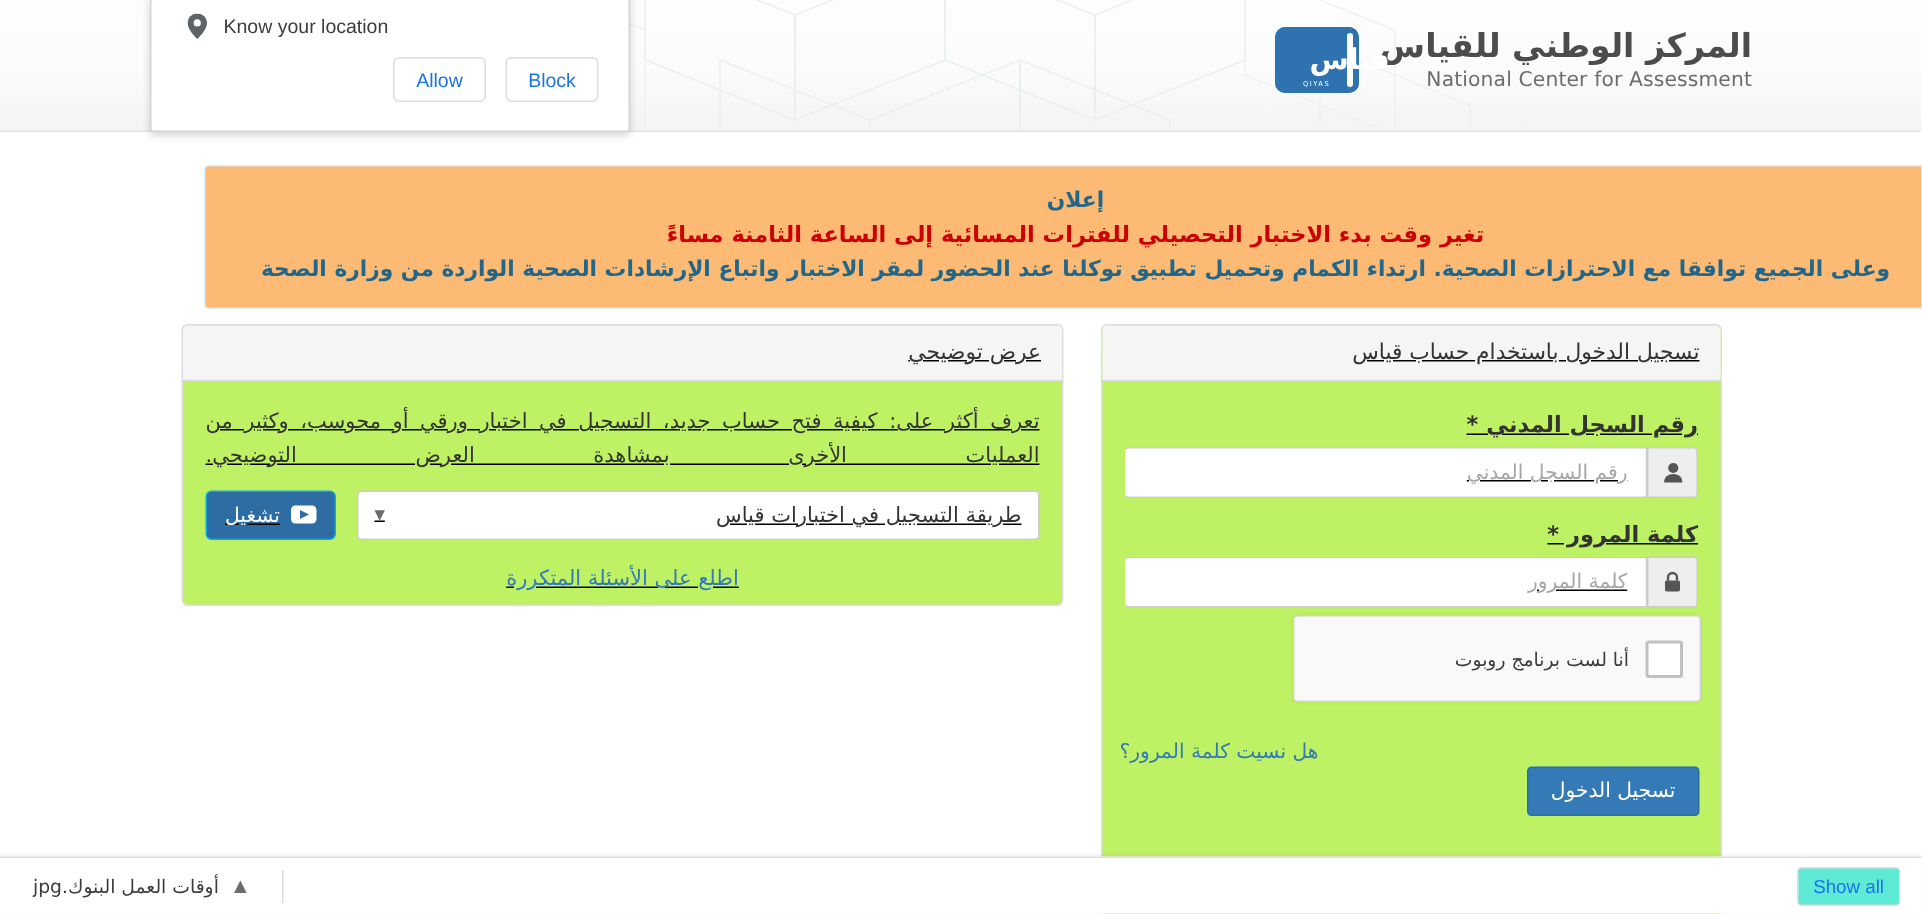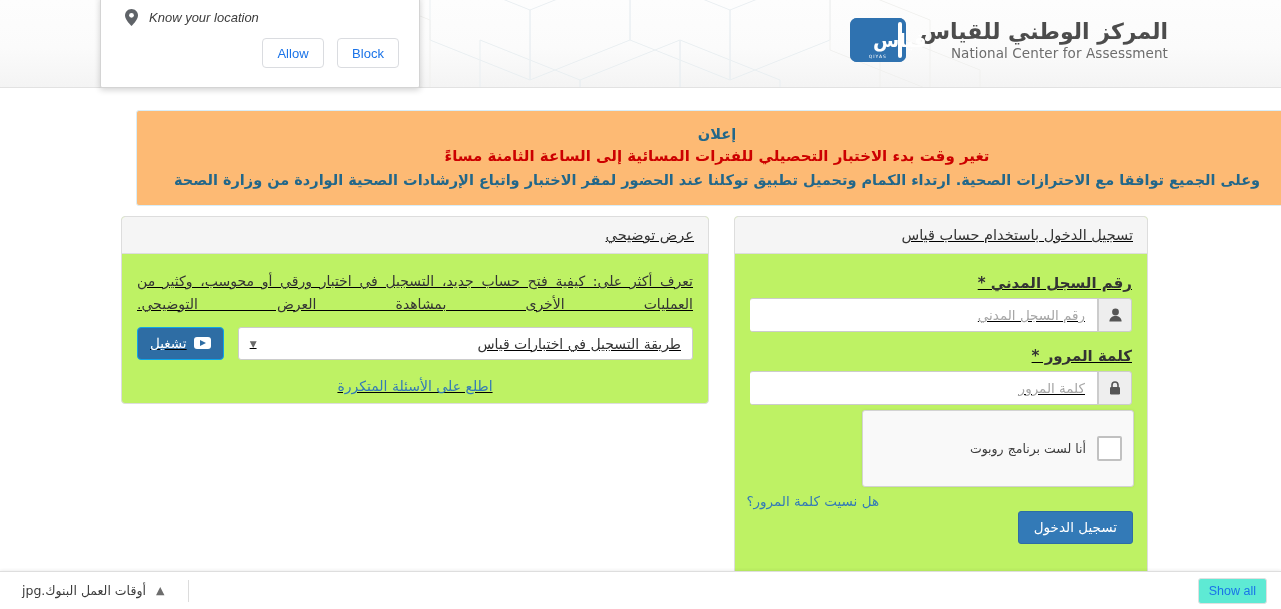--- a/index.html
+++ b/index.html
@@ -49,21 +49,21 @@
 
   
   .geo-popup {
     position: absolute; top: -4px; left: 100px; width: 320px; height: 92px;
     background: #ffffff; border: 1px solid #d4d4d4;
     border-radius: 0 0 2px 2px;
     box-shadow: 0 2px 6px rgba(0,0,0,.18);
     direction: ltr; z-index: 40;
   }
   .geo-row { display: flex; align-items: center; gap: 11px; padding: 12px 0 0 24px; }
-  .geo-label { font-size: 13px; color: #3c3c3c; font-family: "Liberation Sans", sans-serif; font-style: italic; }
+  .geo-label { font-size: 13px; color: #3c3c3c; font-family: "Liberation Sans", sans-serif; }
   .geo-buttons { display: flex; gap: 13px; justify-content: flex-end; padding: 12px 20px 0 0; }
   .geo-btn {
     min-width: 62px; height: 30px; padding: 0 14px;
     background: #fff; border: 1px solid #dadce0; border-radius: 4px;
     color: #1a73e8; font-size: 13px; cursor: pointer;
     font-family: "Liberation Sans", sans-serif;
     display:flex; align-items:center; justify-content:center;
   }
 
   
@@ -114,21 +114,21 @@
   .input-box input::placeholder { color: #a6a6a6; }
   .input-addon {
     width: 34px; border: 1px solid #cccccc; border-radius: 0 3px 3px 0;
     background: #eeeeee; display: flex; align-items: center; justify-content: center;
     color: #555555;
   }
 
   
   .recaptcha {
     position: absolute; top: 410px; right: 147px;
-    width: 272px; height: 77px;
+    width: 272px; height: 58px;
     background: #f9f9f9; border: 1px solid #d3d3d3; border-radius: 3px;
     box-shadow: 0 0 3px rgba(0,0,0,.08);
     display: flex; align-items: center; direction: rtl;
     padding: 0 11px;
   }
   .rc-check {
     width: 25px; height: 25px; background: #fff;
     border: 2px solid #c1c1c1; border-radius: 2px; flex: none; cursor: pointer;
   }
   .rc-label { font-size: 12.5px; color: #3c3c3c; margin-right: 11px; flex: 1; text-align: right; }

